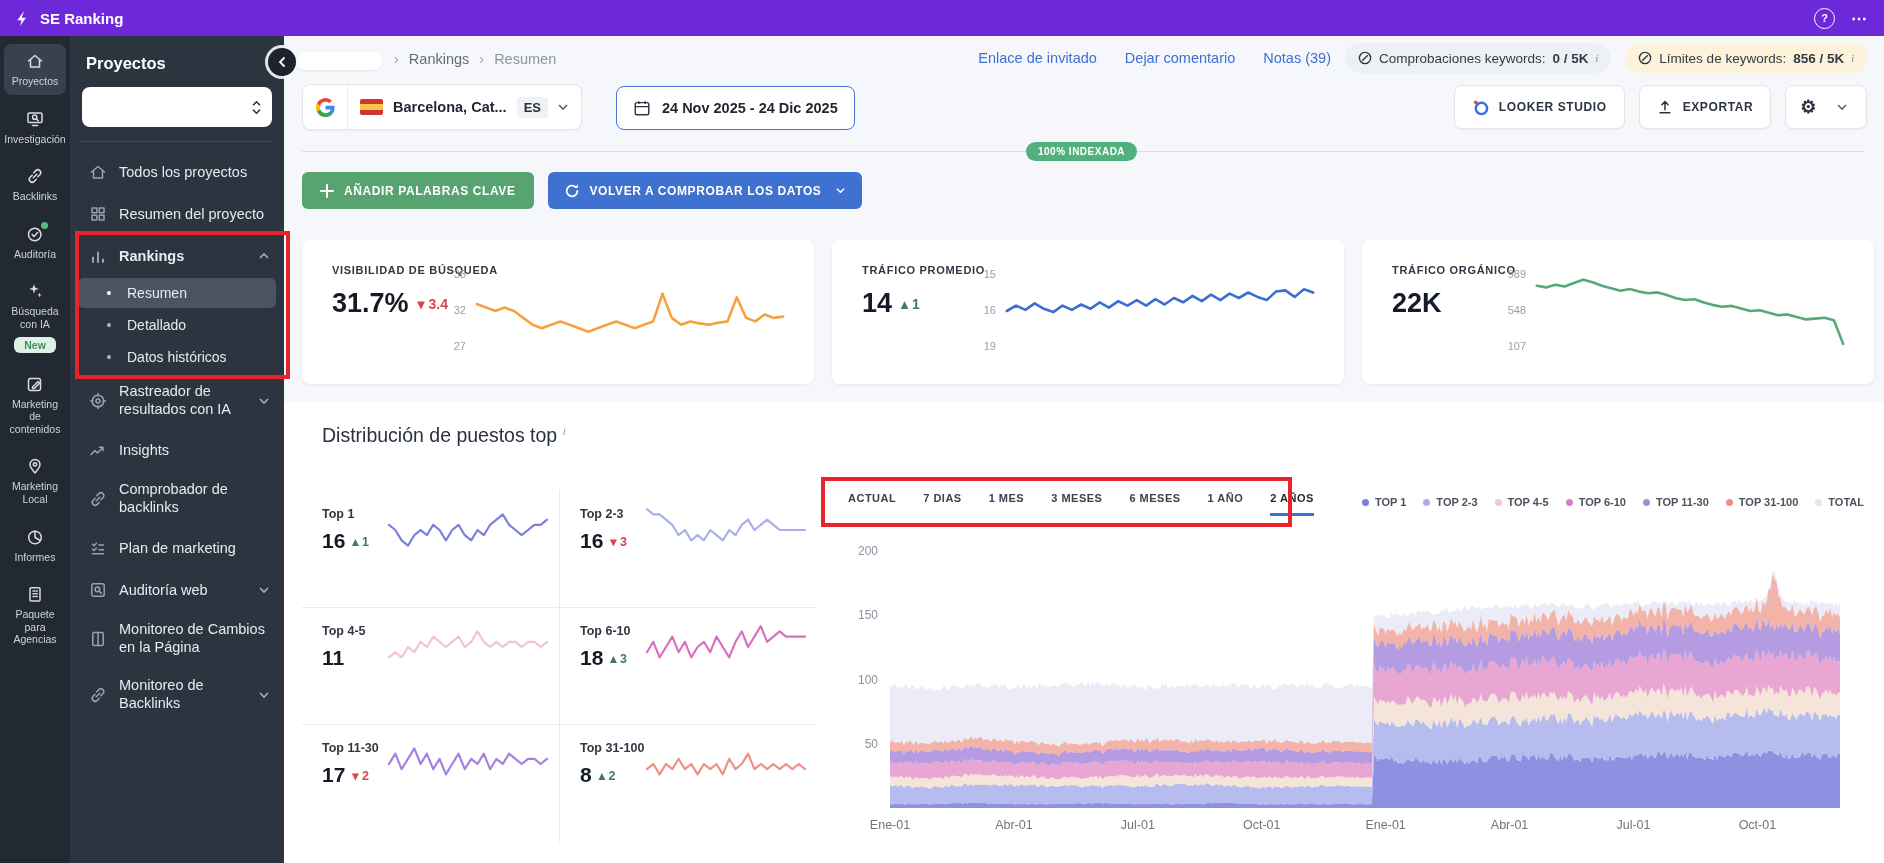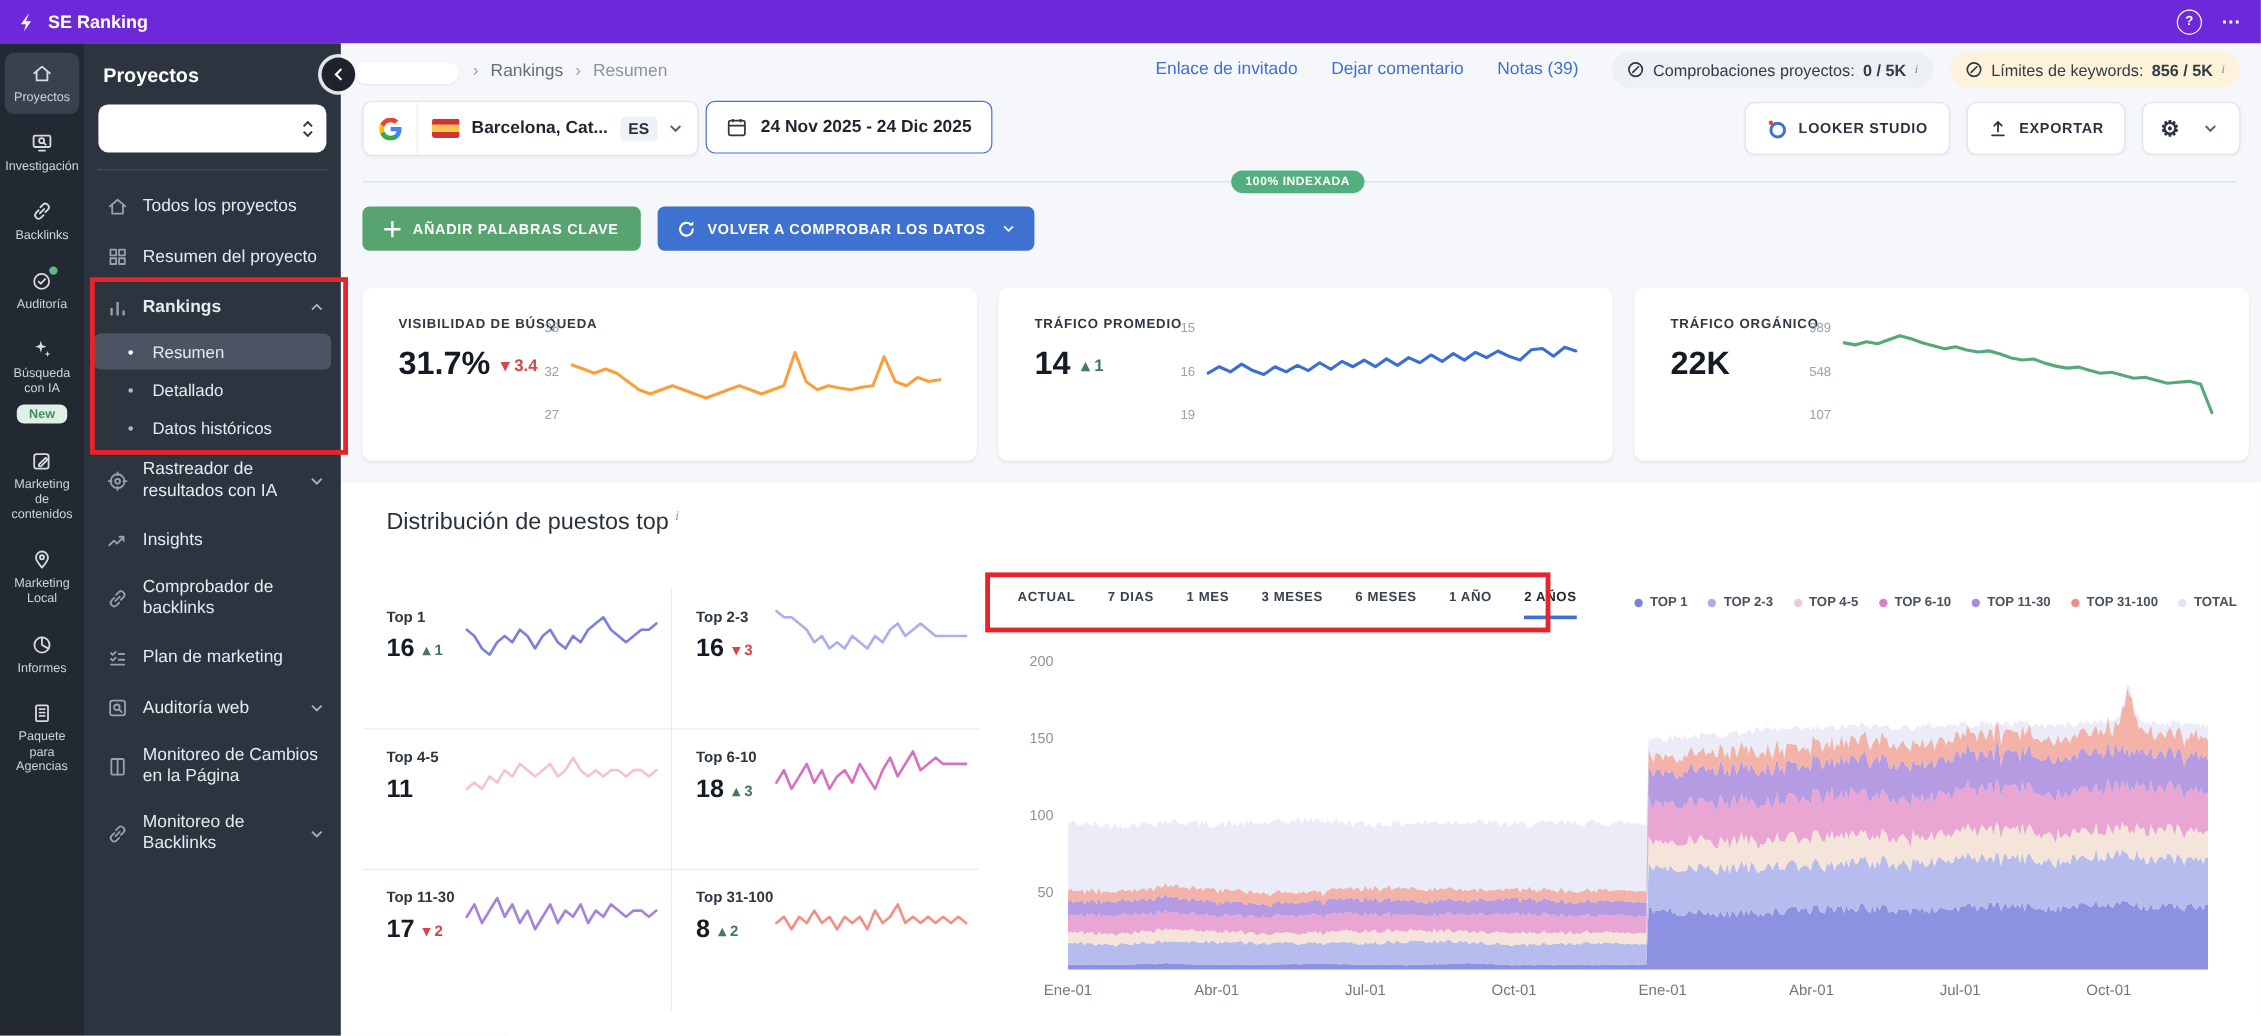--- a/index.html
+++ b/index.html
@@ -39,30 +39,30 @@
   .collapse-btn{position:absolute;left:268px;top:48px;width:28px;height:28px;border-radius:50%;background:#1d232c;color:#fff;display:flex;align-items:center;justify-content:center;z-index:40;cursor:pointer;box-shadow:0 0 0 3px rgba(246,247,250,.9);}
   
   .main-bg{position:absolute;left:284px;top:36px;right:0;bottom:0;background:#f6f7fa;}
   .white-panel{position:absolute;left:284px;top:402px;width:1600px;height:461px;background:#ffffff;}
   
   .bc-pill{position:absolute;left:296px;top:52px;width:86px;height:18px;background:#fff;border-radius:9px;box-shadow:0 1px 2px rgba(25,35,60,.08);cursor:pointer;}
   .bc-row{position:absolute;left:394px;top:51px;display:flex;align-items:center;gap:10px;font-size:14.5px;color:#9aa2ae;}
   .bc-row .bc1{color:#646d79;cursor:pointer;}
   .bc-row .bc2{color:#8d95a1;cursor:pointer;}
   .hdr-right{position:absolute;right:17px;top:43px;display:flex;align-items:center;gap:14px;}
-  .hdr-links{display:flex;align-items:flex-start;gap:28px;margin-right:14px;}
+  .hdr-links{display:flex;align-items:flex-start;gap:28px;}
   .hdr-links span{color:#3e6fd6;font-size:14.5px;cursor:pointer;}
   .pill{height:30px;border-radius:15px;display:flex;align-items:center;gap:7px;padding:0 13px;font-size:13.5px;color:#333b46;cursor:pointer;}
   .pill.gray{background:#edf0f4;}
   .pill.yellow{background:#fcf3da;}
   .pill b{font-weight:700;}
   .pill sup{font-size:10px;color:#7a828e;font-style:italic;font-family:"Liberation Serif",serif;}
   .pill .gicon{display:flex;color:#2f3742;}
   
-  .ctl-row{position:absolute;left:302px;top:84px;display:flex;align-items:flex-start;gap:6px;}
+  .ctl-row{position:absolute;left:302px;top:84px;display:flex;align-items:flex-end;gap:34px;}
   .loc-select{height:44px;background:#fff;border:1px solid #e1e5ec;border-radius:8px;display:flex;align-items:center;cursor:pointer;box-shadow:0 1px 2px rgba(25,35,60,.05);}
   .loc-g{width:44px;height:100%;display:flex;align-items:center;justify-content:center;border-right:1px solid #eceff4;}
   .flag{width:23px;height:16px;border-radius:2px;overflow:hidden;display:flex;flex-direction:column;margin-left:12px;}
   .flag .r{flex:1;background:#d03433;}
   .flag .y{flex:1.3;background:#f6c64b;}
   .loc-label{font-weight:700;font-size:14.5px;color:#1f2630;margin-left:10px;}
   .lang-chip{background:#eef1f6;border-radius:4px;padding:3px 7px;font-size:13px;font-weight:700;color:#2a323d;margin-left:10px;}
   .loc-select .chev,.gear-btn .chev{color:#5a6472;display:flex;margin-left:9px;margin-right:12px;}
   .date-btn{height:44px;background:#fff;border:1.5px solid #4576d4;border-radius:8px;display:flex;align-items:center;gap:11px;padding:0 16px;font-weight:700;font-size:14.5px;color:#1f2630;cursor:pointer;box-sizing:border-box;}
   .ctl-right{position:absolute;right:17px;top:85px;display:flex;align-items:center;gap:14px;}
@@ -377,21 +377,21 @@
     <span>Dejar comentario</span>
     <span>Notas (39)</span>
   </div>
   <div class="pill gray">
     <span class="gicon">
       <svg width="14" height="14" viewBox="0 0 14 14">
           <circle cx="7" cy="7" r="5.6" stroke="#2f3742" stroke-width="1.4" fill="none"></circle>
           <path d="M4.2 9.8 9.8 4.2" stroke="#2f3742" stroke-width="1.4"></path>
         </svg>
     </span>
-    <span>Comprobaciones proyectos:</span>
+    <span>Comprobaciones keywords:</span>
     <b>0 / 5K</b>
     <sup>i</sup>
   </div>
   <div class="pill yellow">
     <span class="gicon">
       <svg width="14" height="14" viewBox="0 0 14 14">
           <circle cx="7" cy="7" r="5.6" stroke="#2f3742" stroke-width="1.4" fill="none"></circle>
           <path d="M4.2 9.8 9.8 4.2" stroke="#2f3742" stroke-width="1.4"></path>
         </svg>
     </span>

